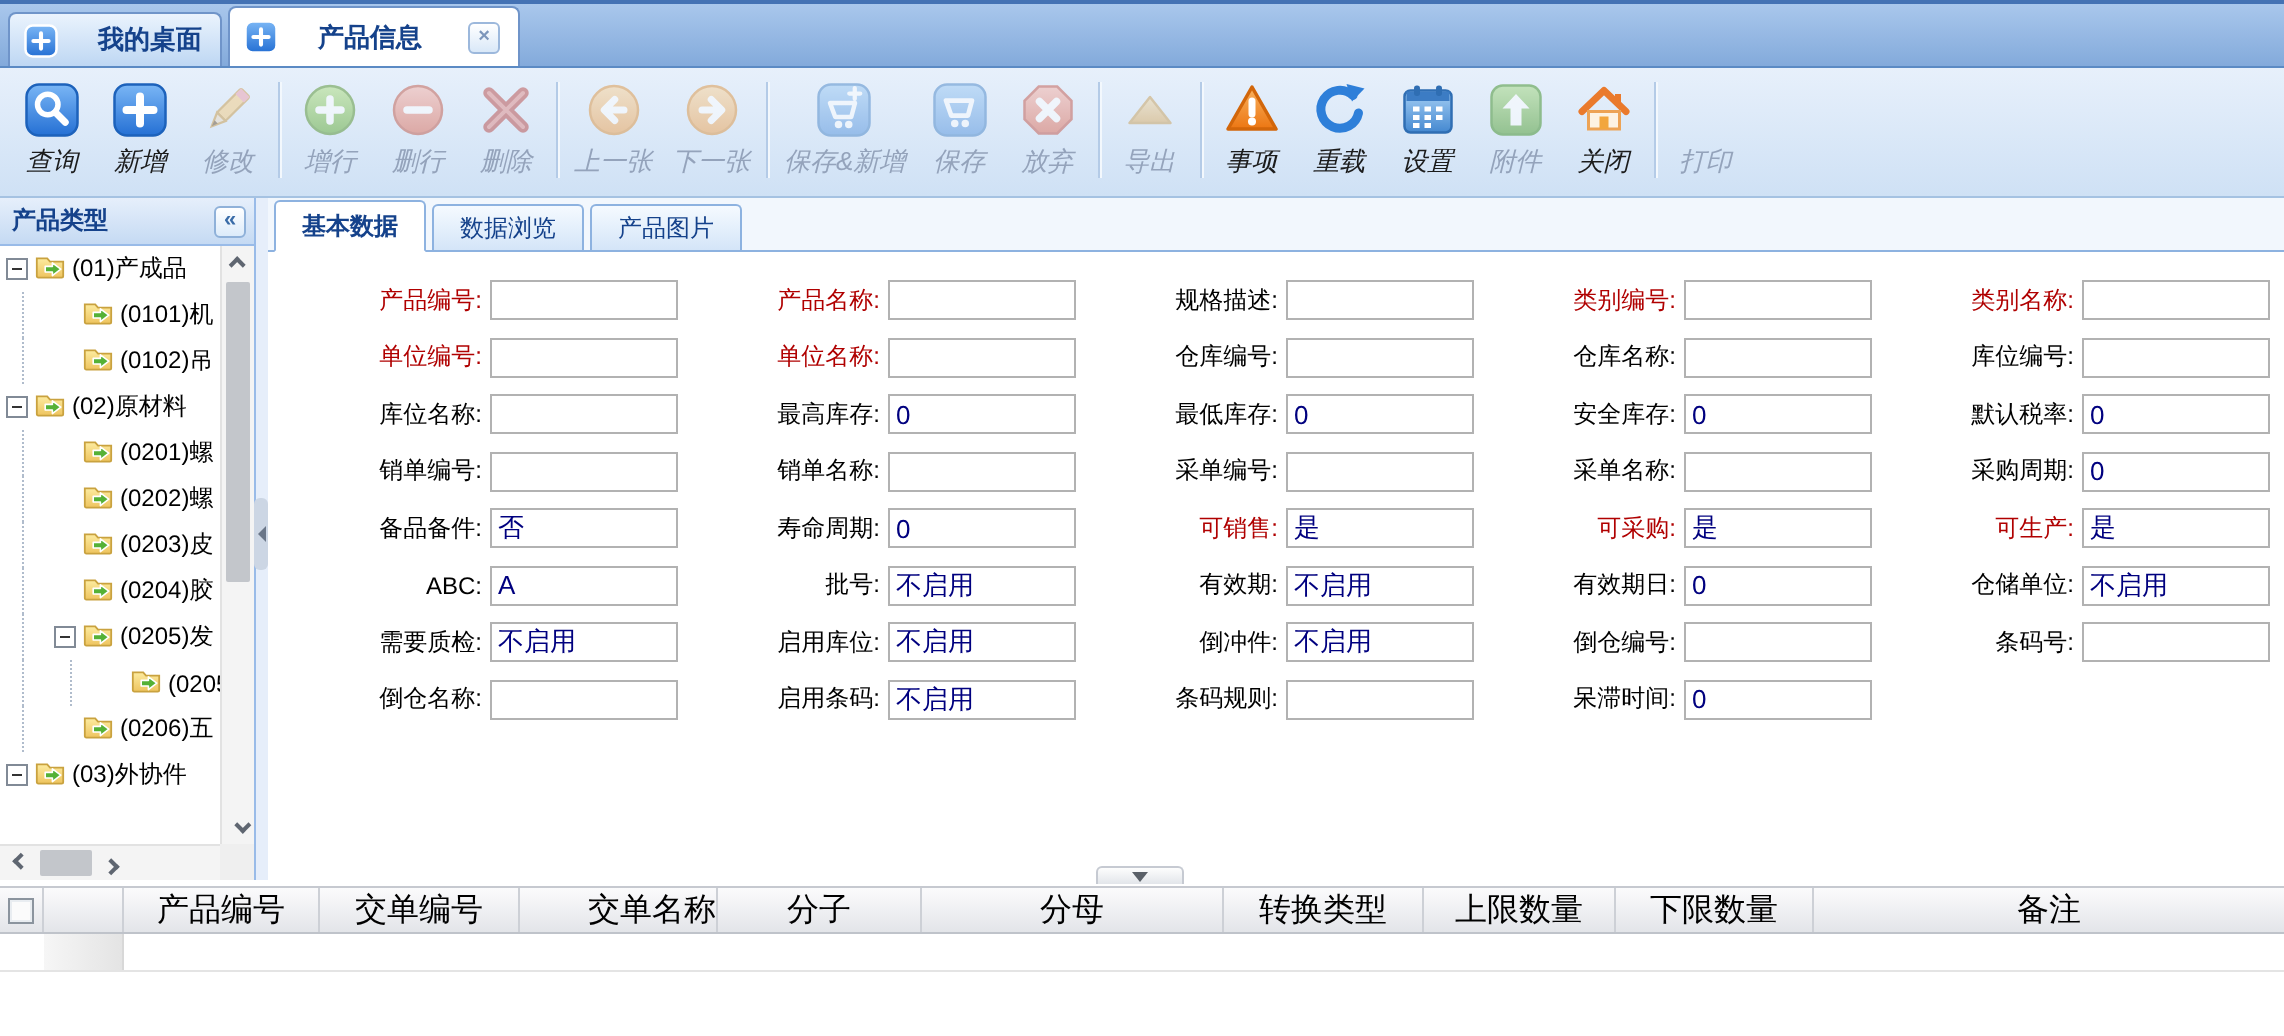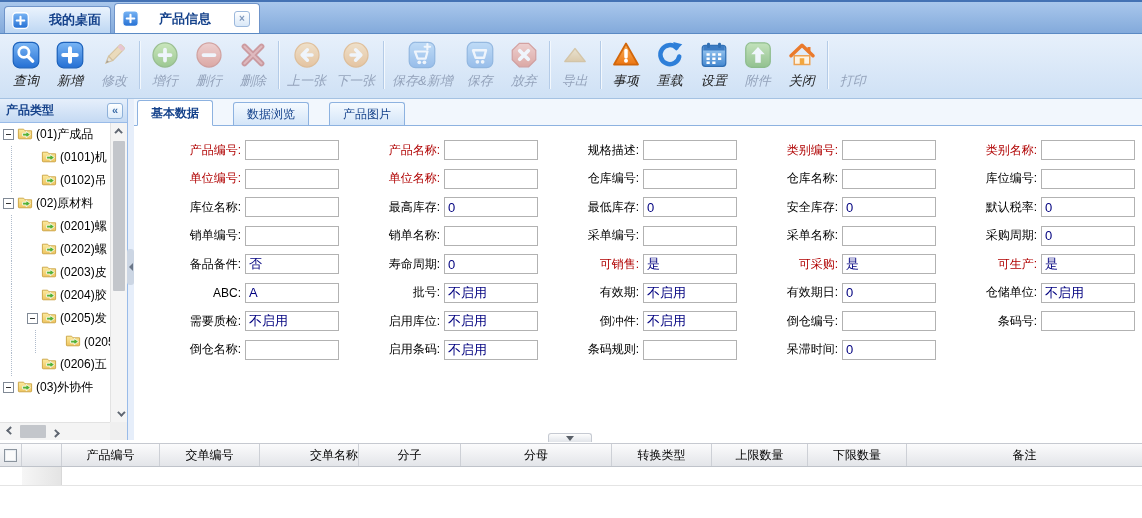--- a/index.html
+++ b/index.html
@@ -71,21 +71,21 @@
   
   #vsplit { position:absolute; left:128px; top:99px; width:6px; height:341px; background:#e6eefa; }
   #vsplit .vhandle { position:absolute; left:-1px; top:150px; width:7px; height:36px;
     background:#ccd6e4; border-radius:3px; display:flex; align-items:center; justify-content:center; }
   #vsplit .tri-left { width:0; height:0; border-top:4px solid transparent; border-bottom:4px solid transparent;
     border-right:4px solid #6a7688; }
 
   
   #maintabs { position:absolute; left:134px; top:99px; width:1008px; height:27px;
     background:#f2f7fd; border-bottom:1px solid #8db2e0; display:flex; align-items:flex-end;
-    padding-left:3px; gap:20px; }
+    padding-left:3px; gap:3px; }
   .mtab { height:23px; padding:0 13px; display:flex; align-items:center; font-size:12px; color:#15428b;
     background:linear-gradient(#f5faff,#d4e5f8); border:1px solid #8db2e0; border-bottom:none;
     border-radius:3px 3px 0 0; }
   .mtab.active { background:#fff; font-weight:bold; height:26px; margin-bottom:-1px;
     border-bottom:1px solid #fff; }
   #formpanel { position:absolute; left:134px; top:126px; width:1008px; height:317px; background:#fff;
     padding:10px 0 0 6px; overflow:hidden; }
   .frow { display:flex; height:28.5px; align-items:center; }
   .fcell { width:199px; display:flex; align-items:center; flex:none; }
   .flabel { flex:1; text-align:right; font-size:12px; color:#000; padding-right:4px; white-space:nowrap; overflow:hidden; }
@@ -96,21 +96,21 @@
   
   #bsplit-handle { position:absolute; left:548px; top:433px; width:44px; height:9px;
     background:linear-gradient(#fdfdfd,#e2e5ea); border:1px solid #c6cad2; border-bottom:none;
     border-radius:3px 3px 0 0; display:flex; align-items:center; justify-content:center; }
   .tri-down { width:0; height:0; border-left:4px solid transparent; border-right:4px solid transparent;
     border-top:5px solid #5a6068; }
   #btable { position:absolute; left:0; top:443px; width:1142px; }
   .thead { display:flex; height:24px; background:linear-gradient(#fbfbfc,#e3e5e9);
     border-top:1px solid #c6c9d0; border-bottom:1px solid #bfc3ca; }
   .th { border-right:1px solid #cdd0d6; display:flex; align-items:center; justify-content:center;
-    font-size:12px; color:#000; flex:none; height:100%; }
+    font-size:16px; color:#000; flex:none; height:100%; }
   .cbox { width:13px; height:13px; border:1px solid #8b949e; background:#fbfbfb;
     box-shadow:inset 0 0 0 1px #e9edf1; }
   .trow { display:flex; height:19px; border-bottom:1px solid #e4e4e4; background:#fff; }
   .td { flex:none; height:100%; }
   .td.rownum { background:linear-gradient(90deg,#f6f6f6,#e4e4e4); border-right:1px solid #d8d8d8; }
 </style>
 </head>
 <body>
 
 <svg width="0" height="0" style="position:absolute" aria-hidden="true">

